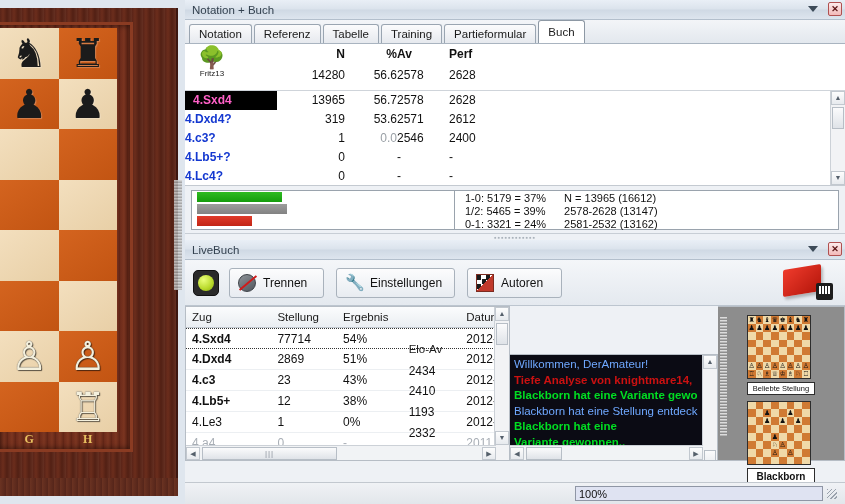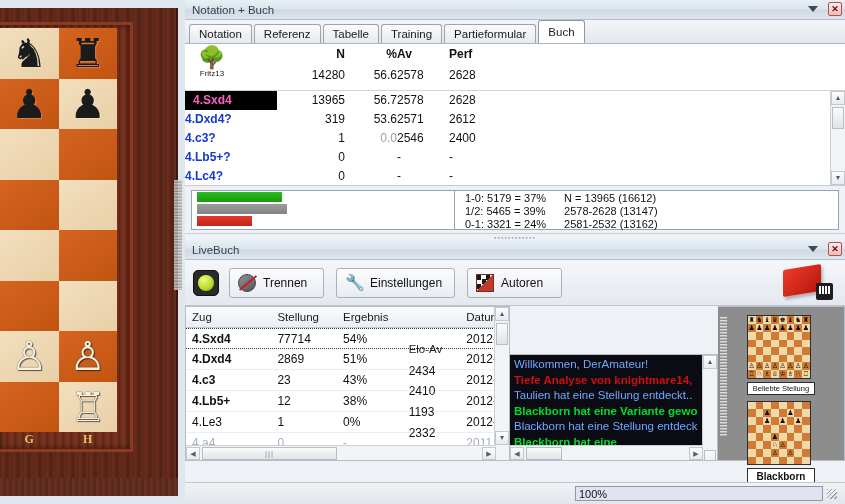--- a/index.html
+++ b/index.html
@@ -549,21 +549,20 @@
           <div class="hthumb">|||</div>
           <div class="spacer"></div>
           <div class="ha">▶</div>
         </div>
       </div>
 
       <div id="lb-chat">
         <div id="chat-lines">
             <div class="cline cv-blue">Willkommen, DerAmateur!</div>
             <div class="cline cv-red">Tiefe Analyse von knightmare14,</div>
-            <div class="cline cv-blue">Taulien hat eine Stellung entdeckt..</div>
             <div class="cline cv-green">Blackborn hat eine Variante gewo</div>
             <div class="cline cv-blue">Blackborn hat eine Stellung entdeck</div>
             <div class="cline cv-green">Blackborn hat eine</div>
             <div class="cline cv-green">Variante gewonnen..</div>
           </div>
         <div id="chat-vs">
           <div class="arrow up" style="position:absolute;left:0;top:0;width:14px;height:14px;background:linear-gradient(180deg,#fdfdfd,#e7eaee);border:1px solid #c2c8cf;font-size:7px;text-align:center;line-height:12px;color:#55606b">▲</div>
           <div class="thumb" style="position:absolute;left:1px;top:95px;width:12px;height:22px;background:linear-gradient(180deg,#fbfbfc,#dfe3e8);border:1px solid #b7bec6"></div>
           <div class="arrow dn" style="position:absolute;left:0;top:126px;width:14px;height:14px;background:linear-gradient(180deg,#fdfdfd,#e7eaee);border:1px solid #c2c8cf;font-size:7px;text-align:center;line-height:12px;color:#55606b">▼</div>
         </div>

